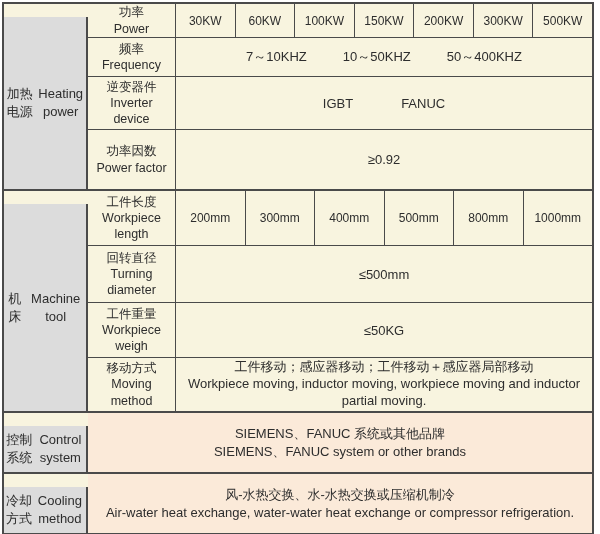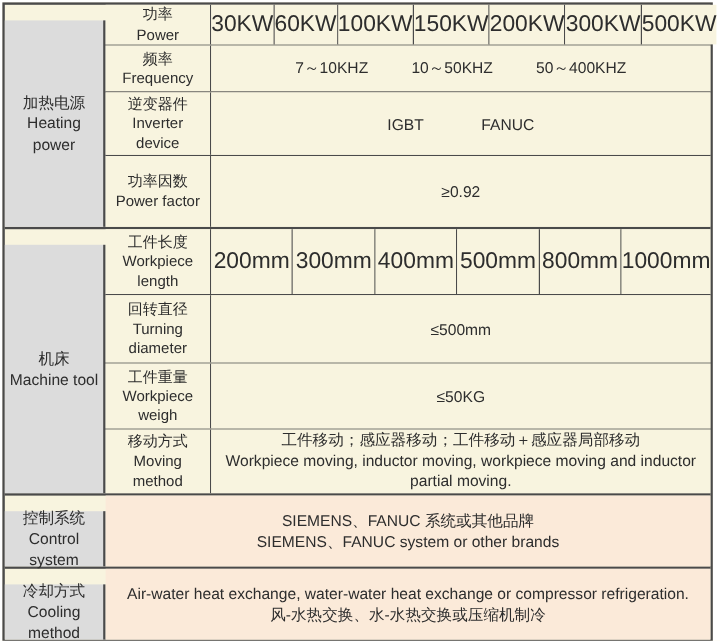--- a/index.html
+++ b/index.html
@@ -13,38 +13,38 @@
     position: absolute; left: 2px; top: 2px; width: 592px;
     border: 2px solid var(--border, #4a4a4a);
     background: var(--cell_bg, #f8f4df);
   }
   .section { display: flex; border-bottom: 2px solid var(--border, #4a4a4a); }
   .section:last-child { border-bottom: none; }
   .gcell {
     flex: 0 0 84px; width: 84px;
     background: var(--header_bg, #dcdcdc);
     border-right: 2px solid var(--border, #4a4a4a);
-    display: flex; flex-direction: column; align-items: center; justify-content: center;
+    display: flex; align-items: center; justify-content: center;
     text-align: center; font-size: 13px; line-height: 1.35; margin-top: 13px;
   }
   .rows { flex: 1; display: flex; flex-direction: column; min-width: 0; }
   .row { display: flex; border-bottom: 1.5px solid var(--border, #4a4a4a); }
   .row:last-child { border-bottom: none; }
   .acell {
     flex: 0 0 88px; width: 88px;
     border-right: 1.5px solid var(--border, #4a4a4a);
     display: flex; flex-direction: column; align-items: center; justify-content: center;
     text-align: center; font-size: 12.5px; line-height: 1.3;
     background: var(--cell_bg, #f8f4df);
   }
   .en-wrap { max-width: 78px; }
   .vals { flex: 1; display: flex; min-width: 0; }
   .vcell {
     flex: 1; display: flex; align-items: center; justify-content: center;
-    font-size: 19px; border-right: 1.5px solid var(--border, #4a4a4a);
+    font-size: 12px; border-right: 1.5px solid var(--border, #4a4a4a);
     background: var(--cell_bg, #f8f4df);
   }
   .vcell:last-child { border-right: none; }
   .merged {
     flex: 1; display: flex; align-items: center; justify-content: center;
     font-size: 13px; background: var(--cell_bg, #f8f4df);
   }
   .gap-freq { gap: 36px; }
   .gap-inv { gap: 48px; }
   .stacked {
@@ -180,18 +180,18 @@
       <div>SIEMENS、FANUC system or other brands</div>
     </div>
   </div>
 
   <div class="section" style="height:59px">
     <div class="gcell">
       <div>冷却方式</div>
       <div class="en-wrap">Cooling method</div>
     </div>
     <div class="content">
+      <div>风-水热交换、水-水热交换或压缩机制冷</div>
       <div>Air-water heat exchange, water-water heat exchange or compressor refrigeration.</div>
-      <div>风-水热交换、水-水热交换或压缩机制冷</div>
     </div>
   </div>
 
 </div>
 
 </body></html>

